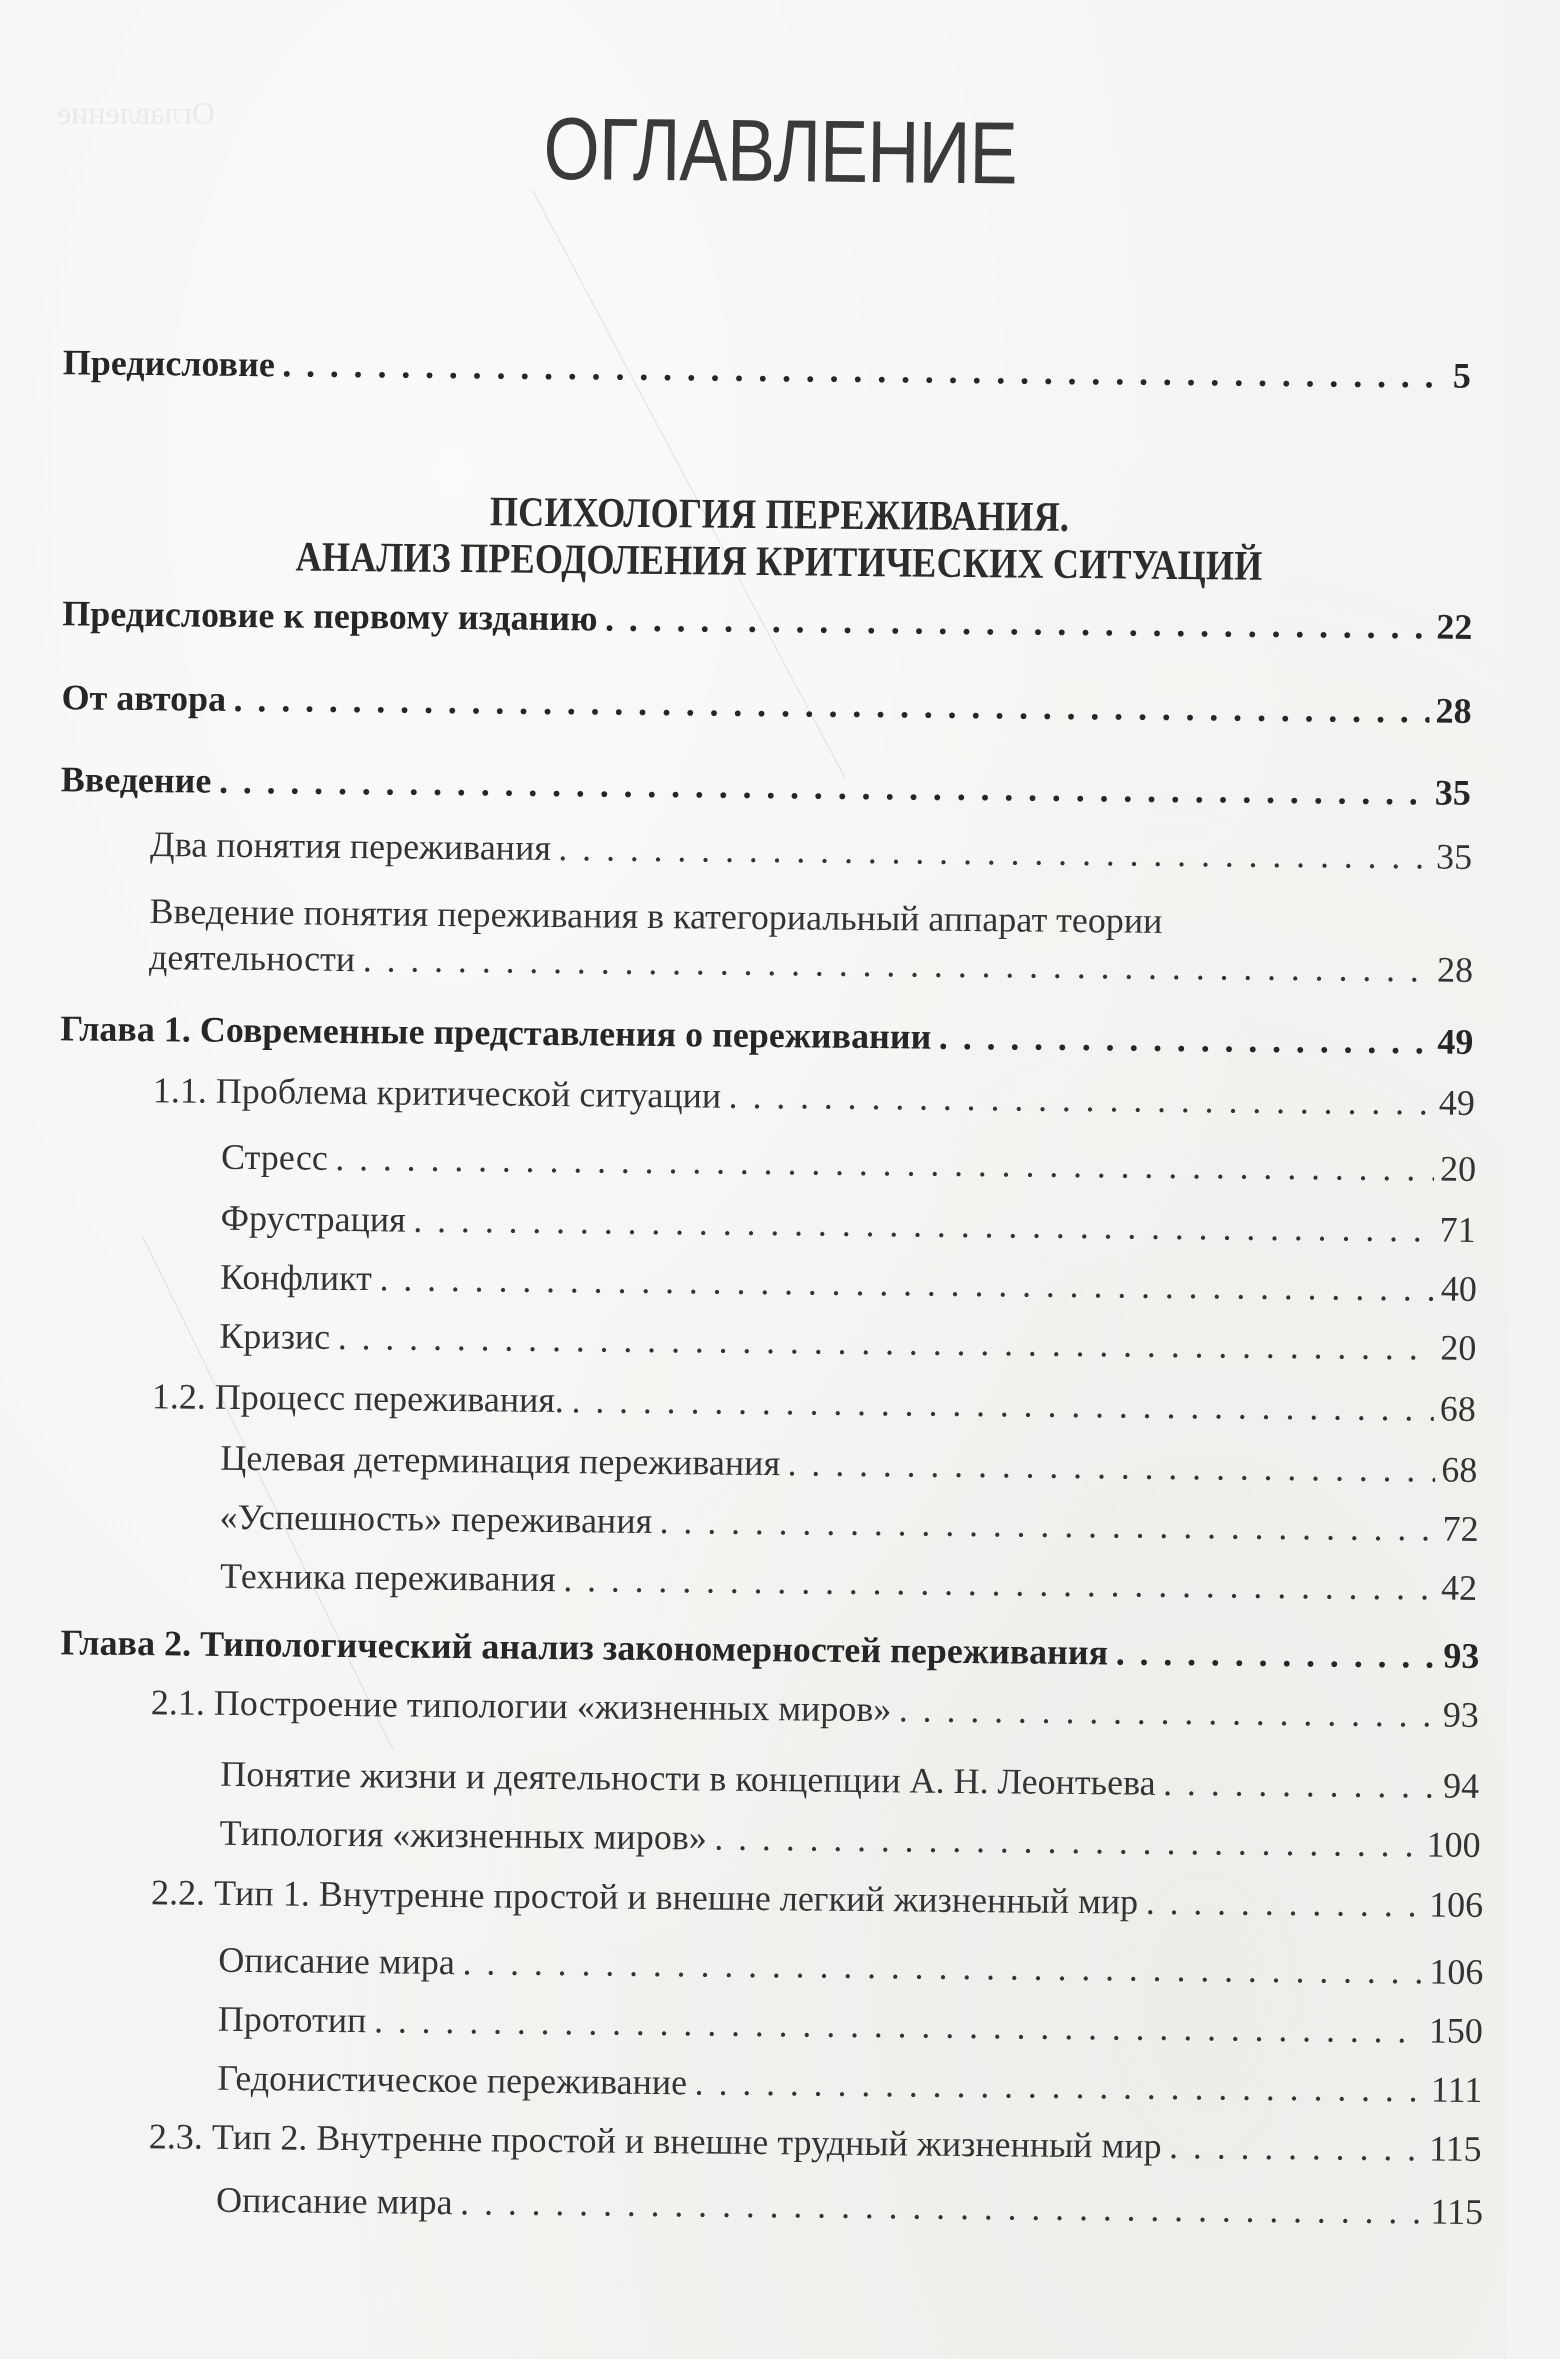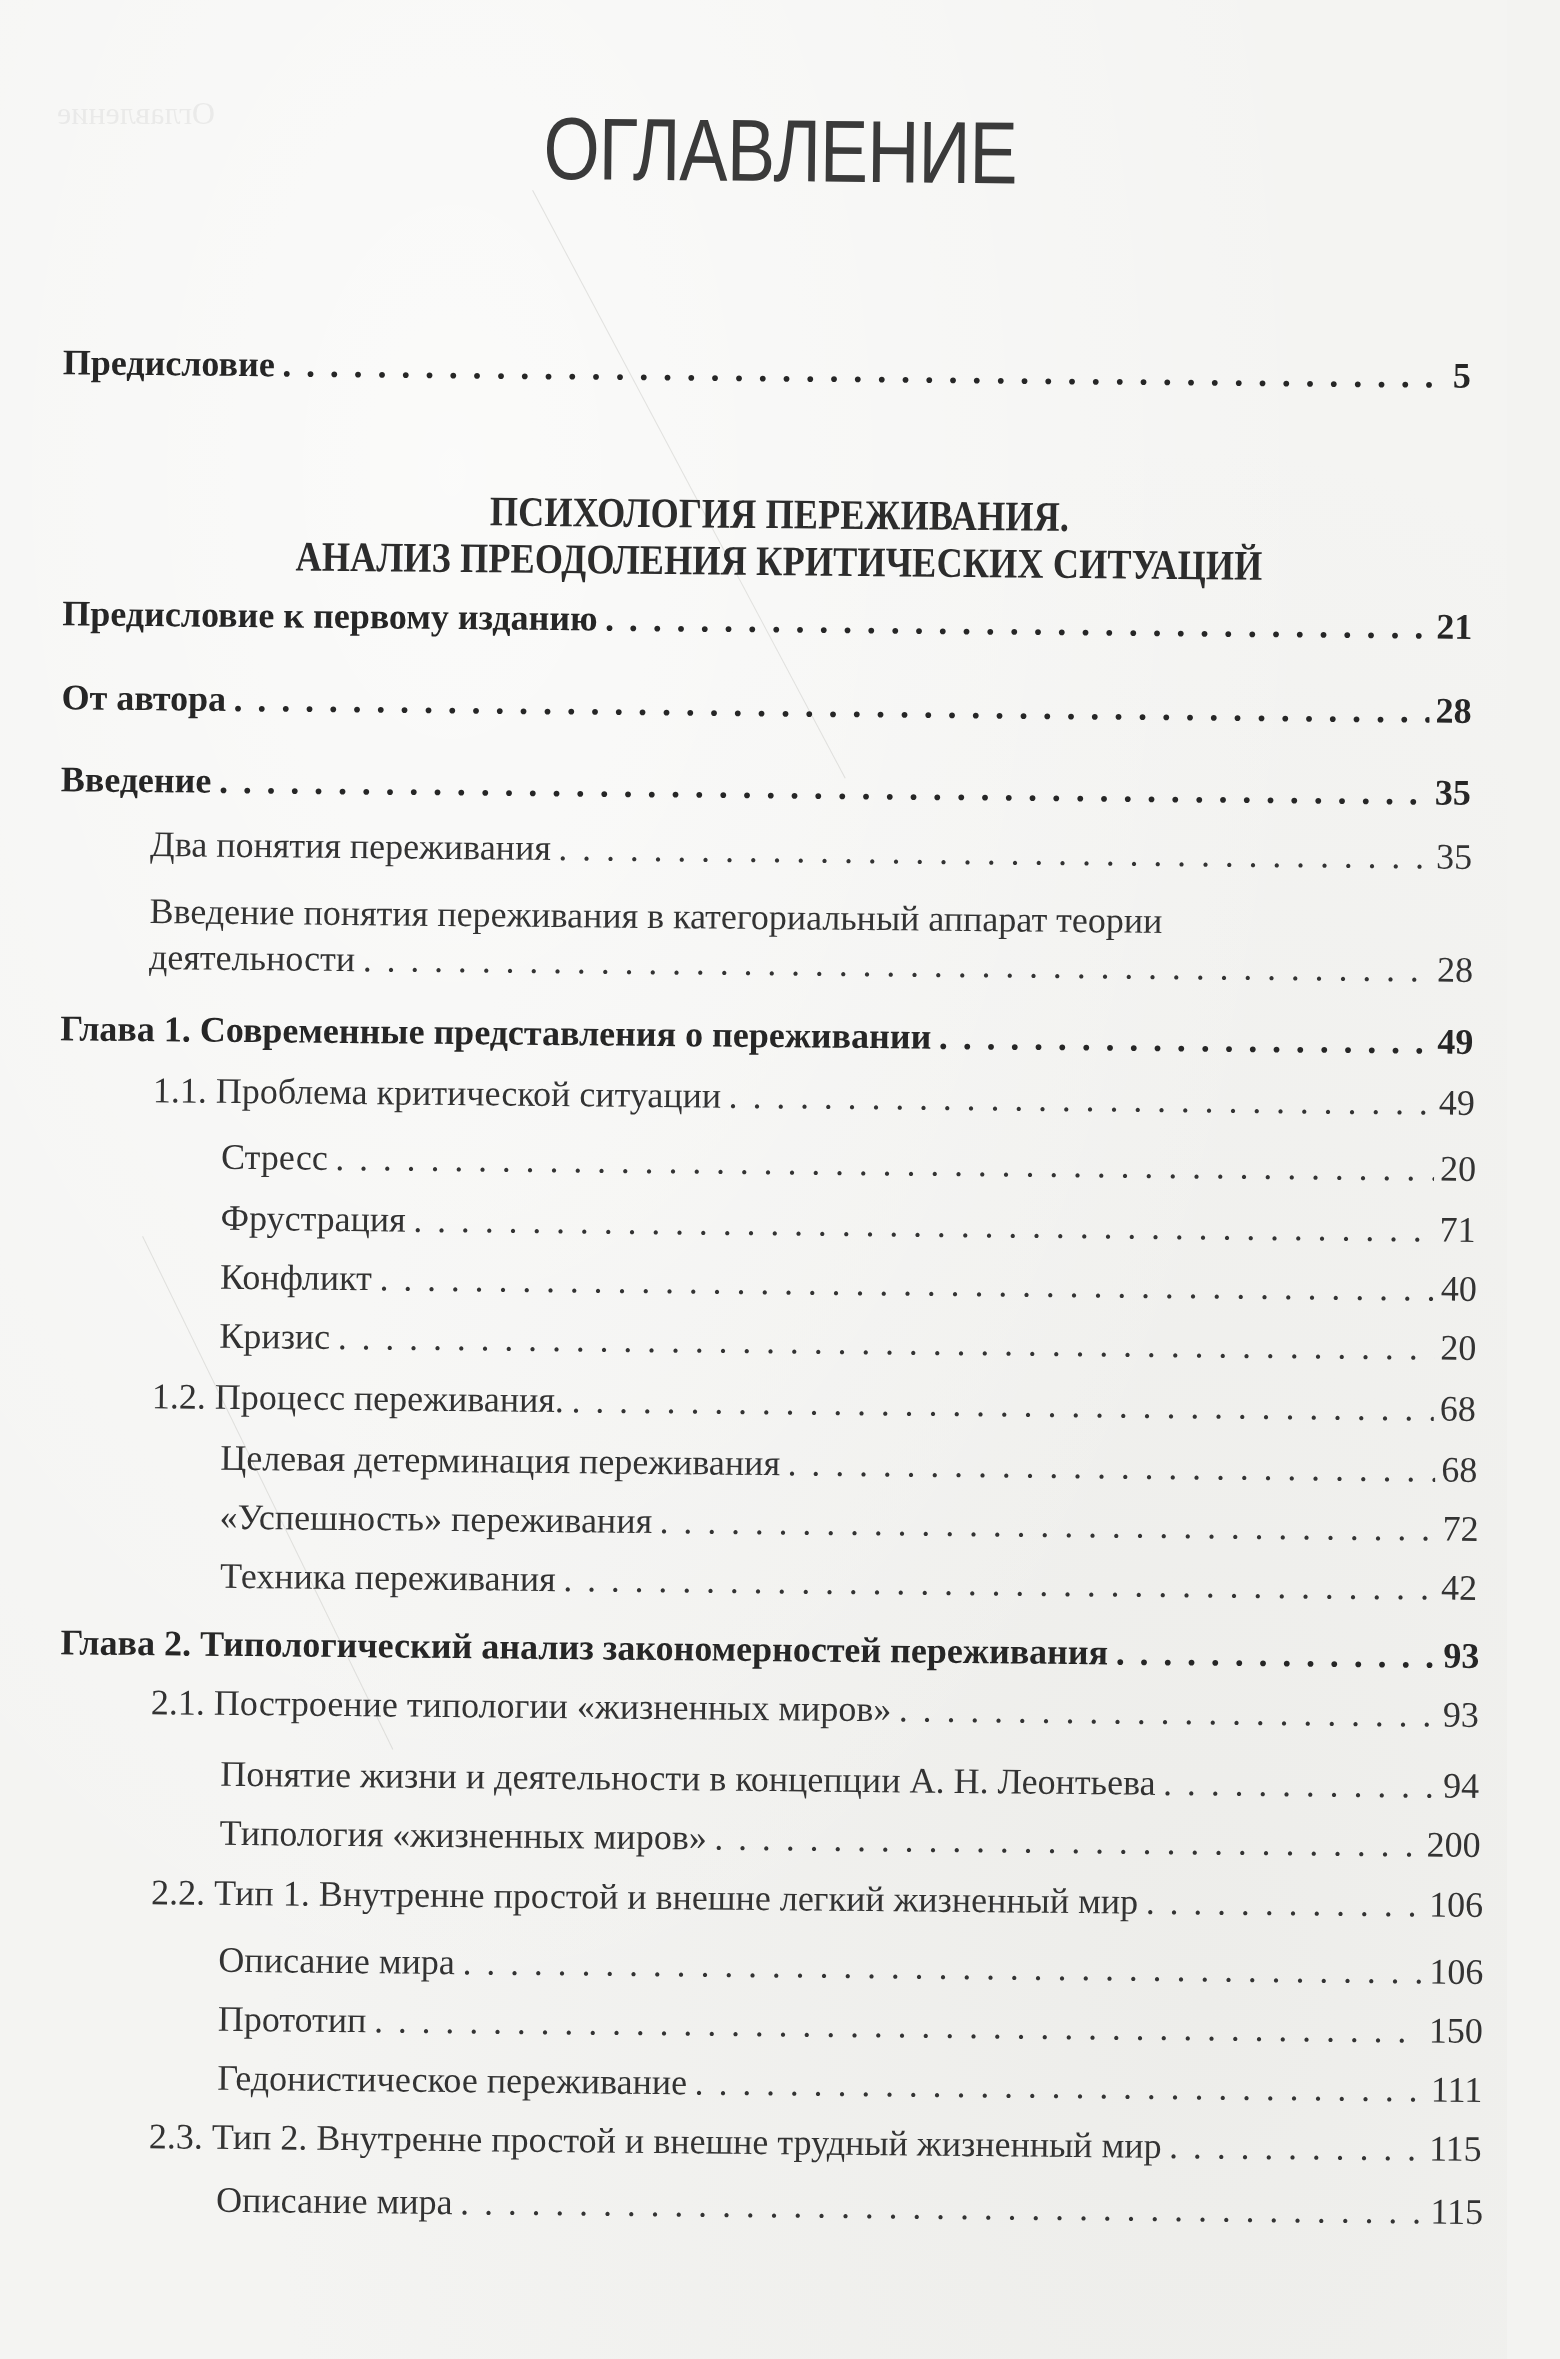--- a/index.html
+++ b/index.html
@@ -138,21 +138,21 @@
       <span class="leader"></span>
       <span class="page-num">5</span>
     </div>
 
     <div class="section-heading" style="top:493px;">ПСИХОЛОГИЯ ПЕРЕЖИВАНИЯ.</div>
     <div class="section-heading" style="top:540px;">АНАЛИЗ ПРЕОДОЛЕНИЯ КРИТИЧЕСКИХ СИТУАЦИЙ</div>
 
     <div class="toc-row bold" style="left:57px; width:1410px; top:599px;">
       <span class="label">Предисловие к первому изданию</span>
       <span class="leader"></span>
-      <span class="page-num">21</span>
+      <span class="page-num">22</span>
     </div>
 
     <div class="toc-row bold" style="left:57px; width:1410px; top:683px;">
       <span class="label">От автора</span>
       <span class="leader"></span>
       <span class="page-num">28</span>
     </div>
 
     <div class="toc-row bold" style="left:57px; width:1410px; top:765px;">
       <span class="label">Введение</span>
@@ -247,21 +247,21 @@
 
     <div class="toc-row" style="left:226px; width:1259px; top:1758px;">
       <span class="label">Понятие жизни и деятельности в концепции А. Н. Леонтьева</span>
       <span class="leader"></span>
       <span class="page-num">94</span>
     </div>
 
     <div class="toc-row" style="left:226px; width:1261px; top:1817px;">
       <span class="label">Типология «жизненных миров»</span>
       <span class="leader"></span>
-      <span class="page-num">200</span>
+      <span class="page-num">100</span>
     </div>
 
     <div class="toc-row" style="left:158px; width:1332px; top:1877px;">
       <span class="label">2.2. Тип 1. Внутренне простой и внешне легкий жизненный мир</span>
       <span class="leader"></span>
       <span class="page-num">106</span>
     </div>
 
     <div class="toc-row" style="left:226px; width:1265px; top:1944px;">
       <span class="label">Описание мира</span>

